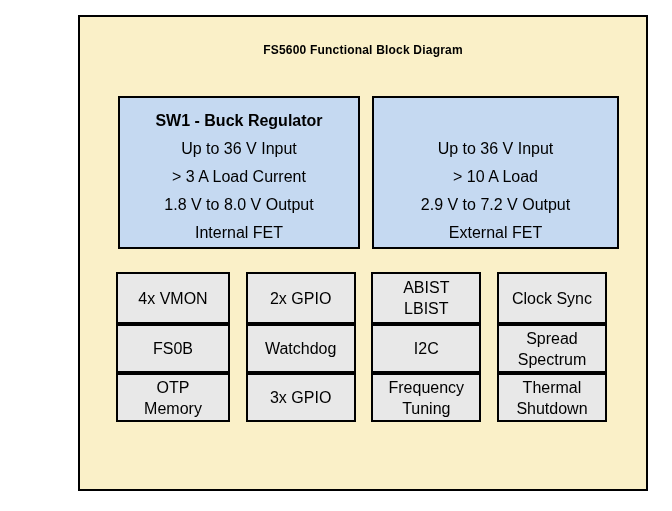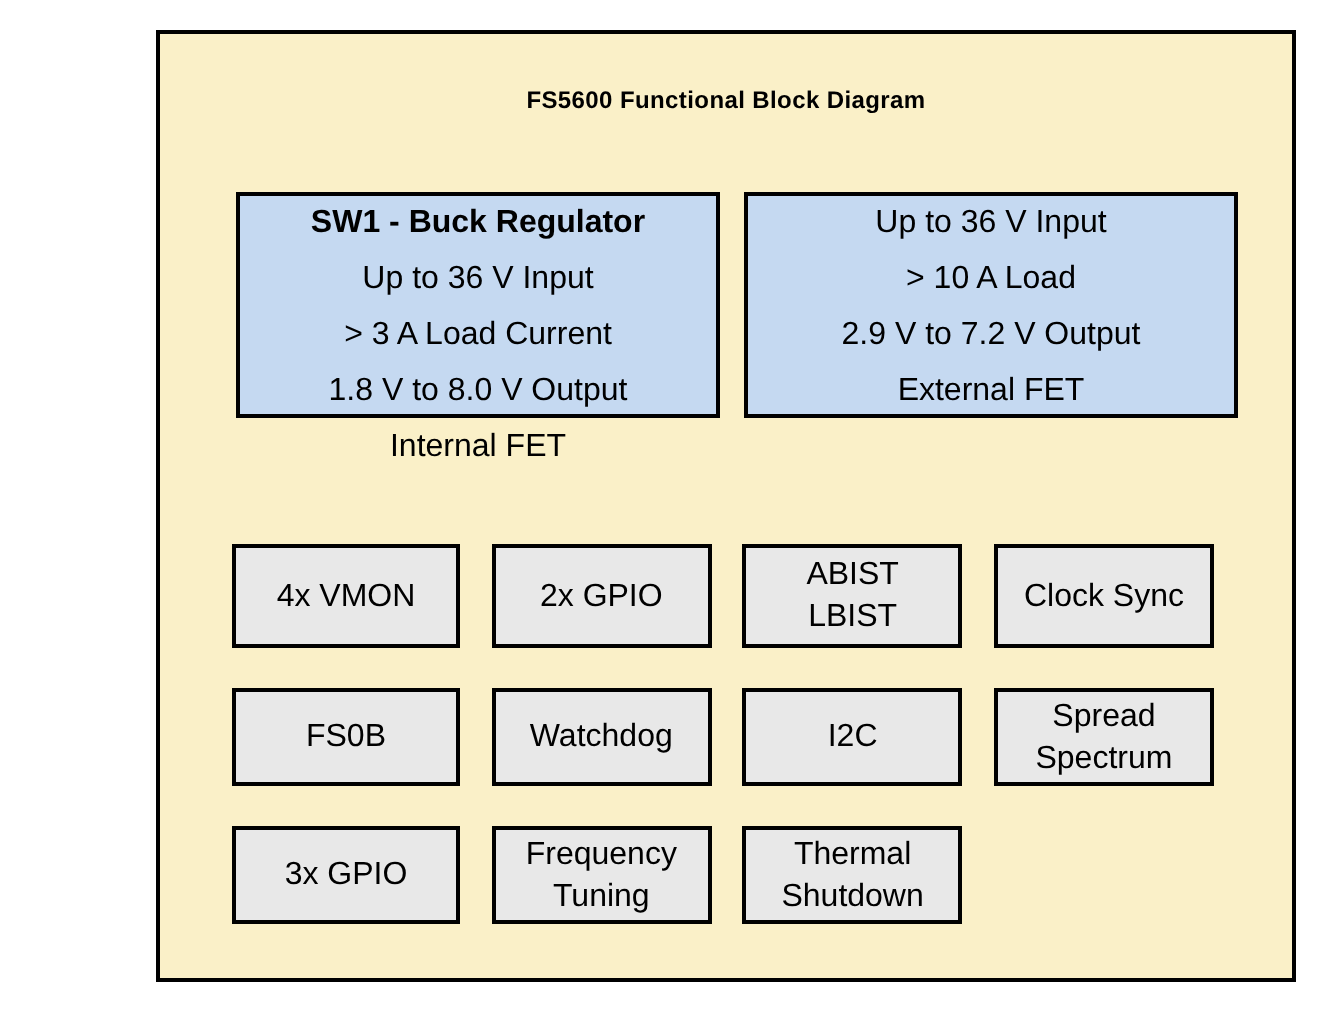--- a/index.html
+++ b/index.html
@@ -28,44 +28,44 @@
     right: 0;
     top: 26px;
     text-align: center;
     font-size: 12px;
     font-weight: bold;
     letter-spacing: 0.2px;
   }
   .sw-block {
     position: absolute;
     top: 79px;
-    height: 113px;
+    height: 153px;
     background: var(--regulator-fill, #C5D9F1);
     border: 2px solid var(--border-color, #000000);
     box-sizing: border-box;
     display: flex;
     flex-direction: column;
-    justify-content: flex-start;
+    justify-content: flex-end;
     align-items: center;
     text-align: center;
     font-size: 16px;
     line-height: 28px;
   }
   .sw-block.sw1 { left: 38px;  width: 242px; }
   .sw-block.sw2 { left: 292px; width: 247px; }
   .sw-title { font-weight: bold; }
   .feature-grid {
     position: absolute;
     left: 36px;
     top: 255px;
     width: 491px;
     display: grid;
     grid-template-columns: 114px 110px 110px 110px;
     grid-template-rows: 52px 49px 49px;
-    row-gap: 20px;
+    row-gap: 0;
     justify-content: space-between;
   }
   .feature-cell {
     background: var(--feature-fill, #E8E8E8);
     border: 2px solid var(--border-color, #000000);
     box-sizing: border-box;
     display: flex;
     align-items: center;
     justify-content: center;
     text-align: center;
@@ -100,20 +100,22 @@
     <div class="feature-cell">4x VMON</div>
     <div class="feature-cell">2x GPIO</div>
     <div class="feature-cell">ABIST
 LBIST</div>
     <div class="feature-cell">Clock Sync</div>
     <div class="feature-cell">FS0B</div>
     <div class="feature-cell">Watchdog</div>
     <div class="feature-cell">I2C</div>
     <div class="feature-cell">Spread
 Spectrum</div>
+    <div class="feature-cell">OTP
+Memory</div>
     <div class="feature-cell">3x GPIO</div>
     <div class="feature-cell">Frequency
 Tuning</div>
     <div class="feature-cell">Thermal
 Shutdown</div>
   </div>
 
 </div>
 
 </body></html>

